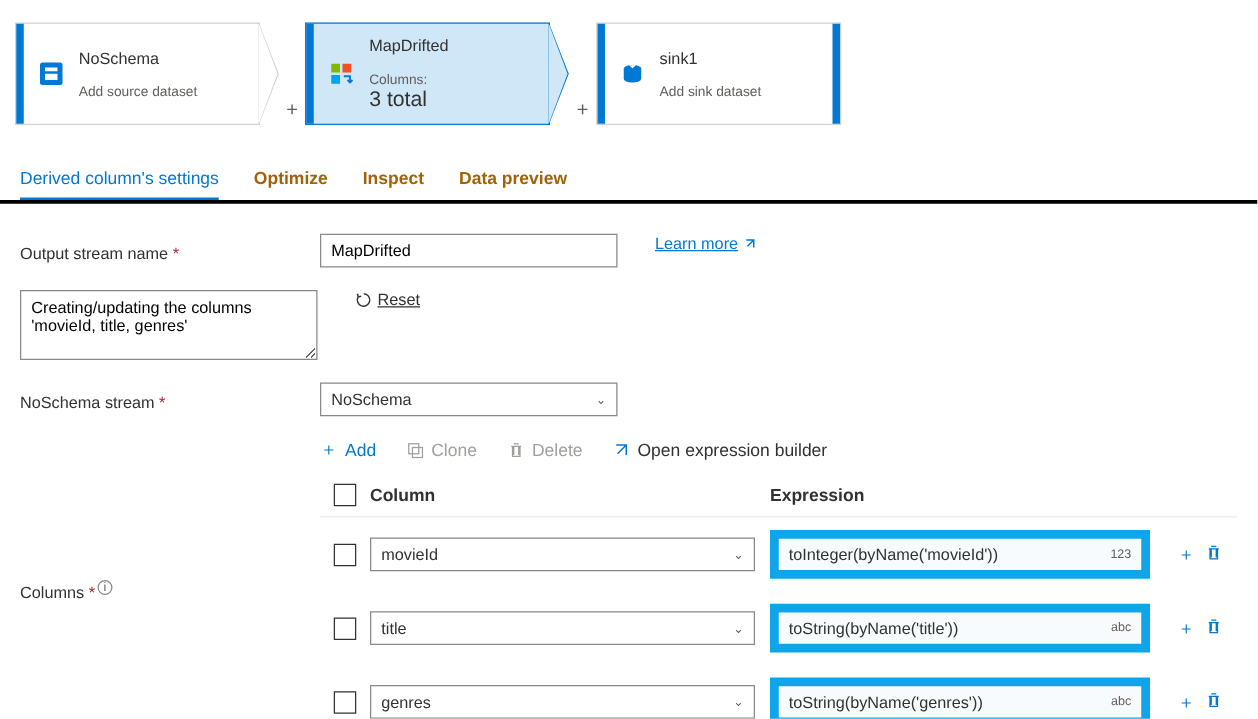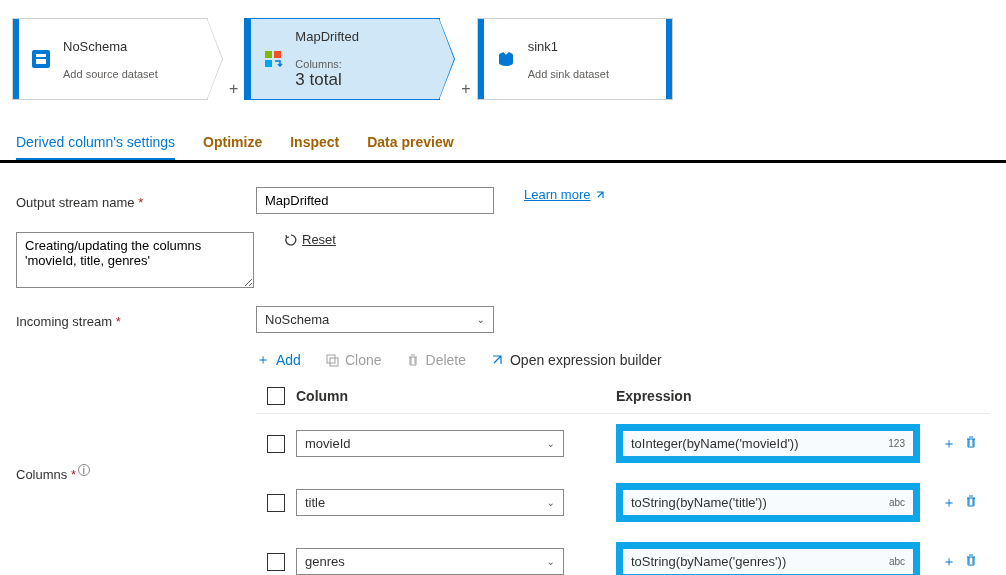--- a/index.html
+++ b/index.html
@@ -47,21 +47,21 @@
 
 
 .col-table { }
 .col-header { display: flex; align-items: center; padding: 8px 0; border-bottom: 1px solid #edebe9; font-weight: 600; font-size: 14px; }
 .col-check { width: 40px; display: flex; justify-content: center; }
 .col-name { width: 320px; }
 .col-expr { flex: 1; }
 .col-actions { width: 60px; display: flex; gap: 8px; justify-content: center; }
 .checkbox { width: 18px; height: 18px; border: 1px solid #323130; background: #fff; cursor: pointer; }
 .col-row { display: flex; align-items: center; padding: 10px 0; }
-.col-input { width: 268px; border: 1px solid #8a8886; padding: 5px 8px; font-size: 13px; display: flex; justify-content: space-between; align-items: center; background: #fff; }
+.col-input { width: 308px; border: 1px solid #8a8886; padding: 5px 8px; font-size: 13px; display: flex; justify-content: space-between; align-items: center; background: #fff; }
 .expr-input { flex: 1; border: 7px solid #0ea5e9; padding: 5px 8px; font-size: 13px; display: flex; justify-content: space-between; align-items: center; background: #f8fbfe; margin-right: 10px; }
 .type-badge { font-size: 10px; color: #605e5c; }
 .icon-btn { color: #0078d4; cursor: pointer; font-size: 14px; }
 .chev { font-size: 10px; color: #605e5c; }
 .info-icon { display: inline-block; vertical-align: super; font-size: 10px; color: #605e5c; border: 1px solid #8a8886; border-radius: 50%; width: 12px; height: 12px; line-height: 11px; text-align: center; margin-left: 2px; }
 
 svg { display: block; }
 </style>
 </head>
 <body>
@@ -154,21 +154,21 @@
       <span class="link gray">
         <svg width="14" height="14" viewBox="0 0 14 14">
             <path d="M7 2 A5 5 0 1 1 2.5 4.5 M2 2 L2.5 4.5 L5 4" stroke="#323130" stroke-width="1.2" fill="none"></path>
           </svg>
         <span>Reset</span>
       </span>
     </div>
   </div>
 
   <div class="form-row">
-    <div class="form-label"><span>Incoming stream</span> <span class="req">*</span></div>
+    <div class="form-label"><span>NoSchema stream</span> <span class="req">*</span></div>
     <div class="form-control">
       <div class="select">
         <span>NoSchema</span>
         <span class="chev">⌄</span>
       </div>
     </div>
   </div>
 
   <div class="form-row">
     <div class="form-label"><span>Columns</span> <span class="req">*</span><span class="info-icon">i</span></div>

